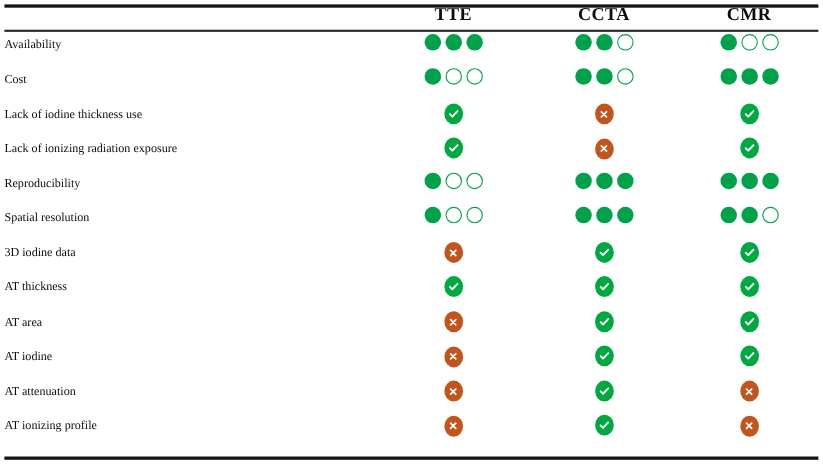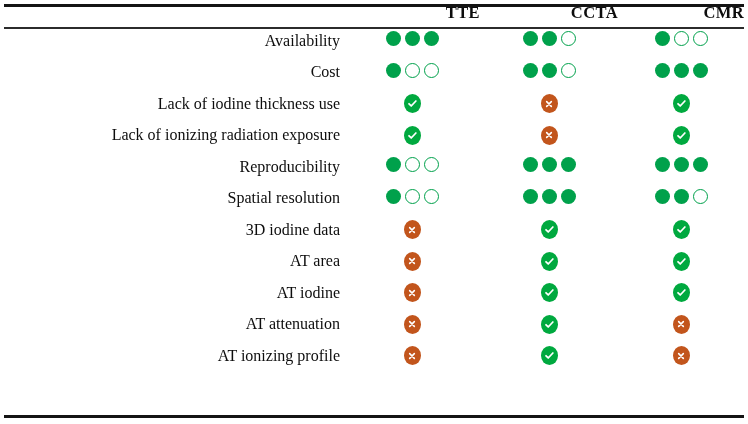--- a/index.html
+++ b/index.html
@@ -57,41 +57,41 @@
     background: #141414;
   }
 
   thead th {
     font-weight: bold;
     font-size: 16.5px;
     letter-spacing: 0.4px;
     padding: 0;
     height: 25px;
     vertical-align: middle;
-    text-align: right;
+    text-align: center;
     border: none;
   }
   thead th.label-head {
     text-align: center;
   }
 
   tbody td {
     border: none;
     padding: 0;
     height: 31.5px;
     vertical-align: middle;
     text-align: center;
     font-size: 16px;
   }
 
   td.row-label {
-    text-align: right;
+    text-align: left;
     padding-right: 4px;
     white-space: nowrap;
-    font-size: 16px;
+    font-size: 11px;
     line-height: 1.1;
   }
 
   col.c-label  { width: 340px; }
   col.c-tte    { width: 136px; }
   col.c-ccta   { width: 138px; }
   col.c-cmr    { width: 126px; }
 
   
   .dots {
@@ -275,20 +275,38 @@
                 <path d="M2.2 6.3 L4.6 8.7 L9.7 3.3" stroke="#ffffff" stroke-width="1.9" fill="none" stroke-linecap="round" stroke-linejoin="round"></path>
               </svg>
             </span></td>
           <td><span class="badge check">
               <svg width="11" height="11" viewBox="0 0 12 12">
                 <path d="M2.2 6.3 L4.6 8.7 L9.7 3.3" stroke="#ffffff" stroke-width="1.9" fill="none" stroke-linecap="round" stroke-linejoin="round"></path>
               </svg>
             </span></td>
         </tr>
         <tr>
+          <td class="row-label">AT thickness</td>
+          <td><span class="badge check">
+              <svg width="11" height="11" viewBox="0 0 12 12">
+                <path d="M2.2 6.3 L4.6 8.7 L9.7 3.3" stroke="#ffffff" stroke-width="1.9" fill="none" stroke-linecap="round" stroke-linejoin="round"></path>
+              </svg>
+            </span></td>
+          <td><span class="badge check">
+              <svg width="11" height="11" viewBox="0 0 12 12">
+                <path d="M2.2 6.3 L4.6 8.7 L9.7 3.3" stroke="#ffffff" stroke-width="1.9" fill="none" stroke-linecap="round" stroke-linejoin="round"></path>
+              </svg>
+            </span></td>
+          <td><span class="badge check">
+              <svg width="11" height="11" viewBox="0 0 12 12">
+                <path d="M2.2 6.3 L4.6 8.7 L9.7 3.3" stroke="#ffffff" stroke-width="1.9" fill="none" stroke-linecap="round" stroke-linejoin="round"></path>
+              </svg>
+            </span></td>
+        </tr>
+        <tr>
           <td class="row-label">AT area</td>
           <td><span class="badge cross">
               <svg width="10" height="10" viewBox="0 0 12 12">
                 <path d="M3.2 3.2 L8.8 8.8 M8.8 3.2 L3.2 8.8" stroke="#ffffff" stroke-width="1.9" fill="none" stroke-linecap="round"></path>
               </svg>
             </span></td>
           <td><span class="badge check">
               <svg width="11" height="11" viewBox="0 0 12 12">
                 <path d="M2.2 6.3 L4.6 8.7 L9.7 3.3" stroke="#ffffff" stroke-width="1.9" fill="none" stroke-linecap="round" stroke-linejoin="round"></path>
               </svg>

